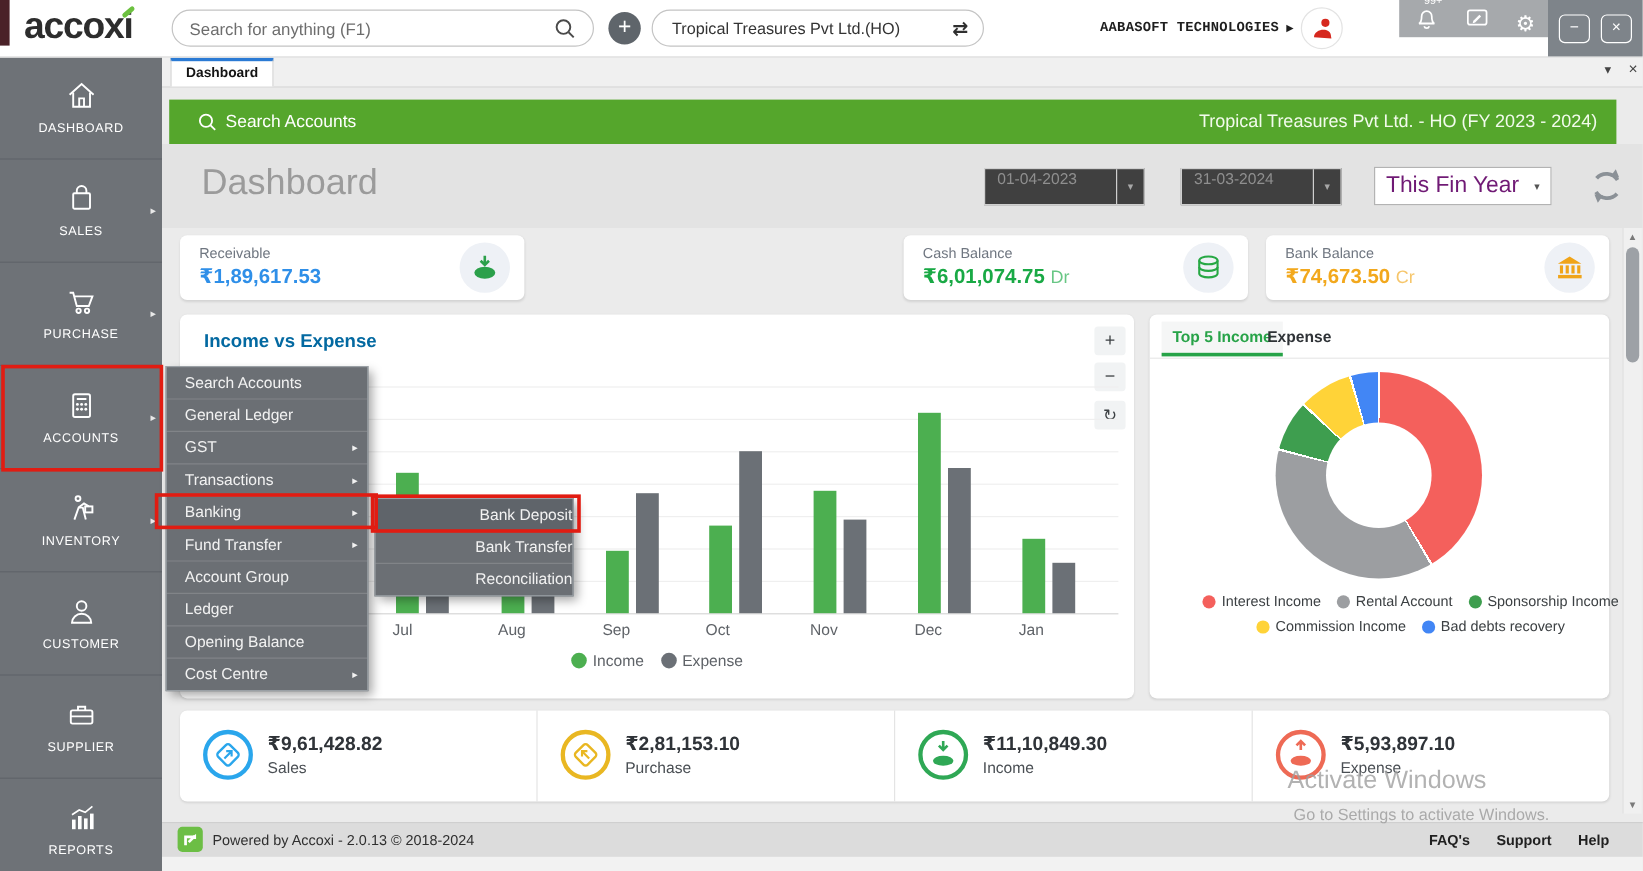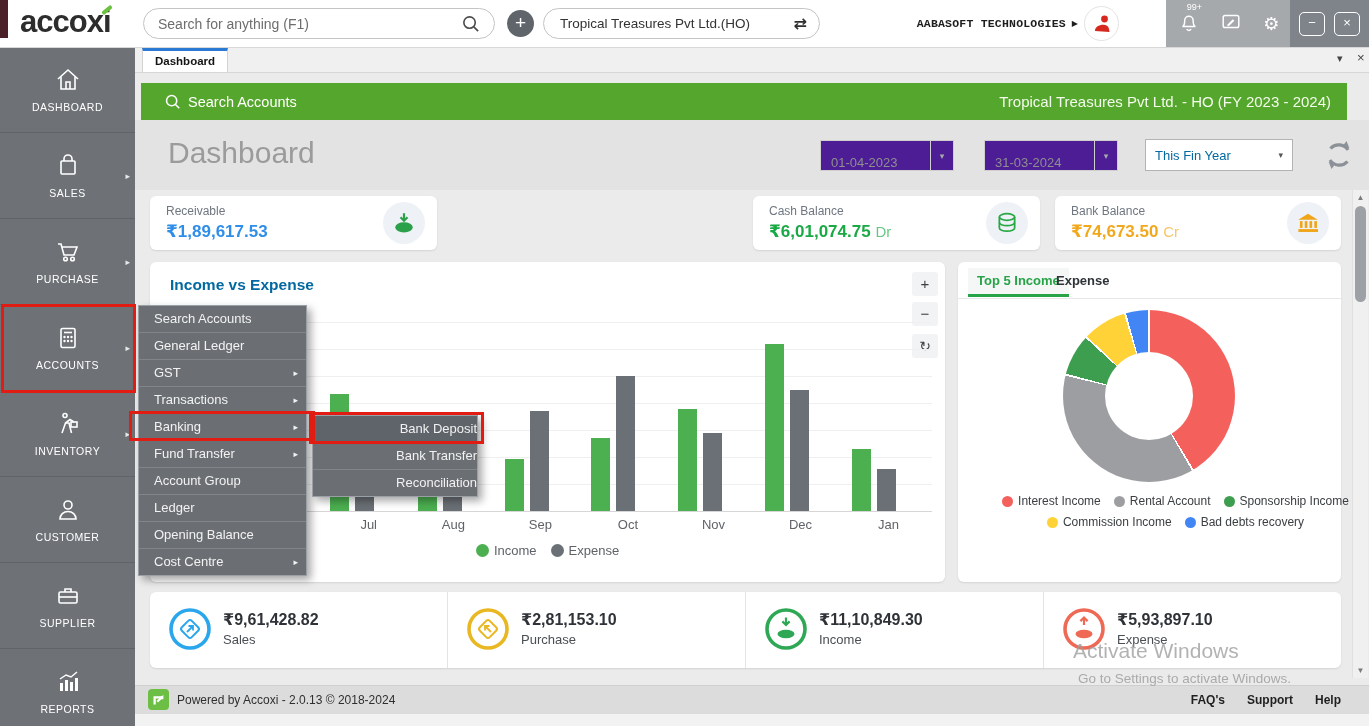--- a/index.html
+++ b/index.html
@@ -16,21 +16,21 @@
   .search-pill{left:143px;top:8px;width:352px;padding:0 14px;justify-content:space-between;}
   .search-pill .ph{color:#6d6d6d;font-size:14px;}
   .plus-btn{position:absolute;left:507px;top:10px;width:27px;height:27px;border-radius:50%;background:#5f656b;color:#fff;font-size:19px;line-height:26px;text-align:center;}
   .company-pill{left:543px;top:8px;width:277px;padding:0 12px 0 16px;justify-content:space-between;}
   .company-pill .txt{color:#333;font-size:13.5px;}
   .swap{color:#2f2f2f;font-size:16px;font-weight:bold;}
   .acct{position:absolute;right:250px;top:0;height:47px;display:flex;align-items:center;gap:6px;}
   .acct .nm{font-size:11.5px;font-weight:bold;color:#1e1e1e;letter-spacing:.2px;font-family:Liberation Mono, monospace;}
   .acct .ar{font-size:8px;color:#1e1e1e;}
   .avatar{width:33px;height:33px;border-radius:50%;background:#fff;border:1px solid #e3e3e3;display:flex;align-items:center;justify-content:center;}
-  .icons-panel{position:absolute;left:1166px;top:0;width:124px;height:47px;background:#a6a9ac;display:flex;align-items:center;justify-content:space-around;}
+  .icons-panel{position:absolute;left:1166px;top:0;width:124px;height:31px;background:#a6a9ac;display:flex;align-items:flex-end;justify-content:space-around;}
   .tb-ic{position:relative;color:#fff;}
   .badge{position:absolute;top:-9px;left:10px;font-size:9px;color:#fff;}
   .gear-gl{font-size:18px;color:#fff;font-family:"DejaVu Sans",sans-serif;}
   .ctrl-panel{position:absolute;left:1290px;top:0;width:79px;height:47px;background:#7e848a;display:flex;align-items:center;justify-content:center;gap:9px;}
   .win-btn{width:24px;height:22px;border:1.6px solid #fff;border-radius:5px;color:#fff;font-size:13px;line-height:20px;text-align:center;}
 
   
   .sidebar{position:absolute;left:0;top:47px;width:135px;height:679px;background:#6e7277;z-index:10;}
   .side-item{position:relative;height:85px;border-bottom:1px solid #60646a;display:flex;flex-direction:column;align-items:center;justify-content:center;gap:7px;}
   .side-item .lbl{color:#fff;font-size:10.5px;letter-spacing:.5px;}
@@ -41,44 +41,44 @@
   .tab{position:absolute;left:7px;top:1px;height:21px;background:#fff;border:1px solid #d3d3d3;border-top:3px solid #2a7ad4;border-bottom:none;padding:0 12px;font-size:11.5px;font-weight:bold;color:#141414;line-height:20px;}
   .tabrow .mini{position:absolute;top:5px;color:#444;font-size:11px;}
 
   
   .content{position:absolute;left:135px;top:72px;width:1234px;height:654px;background:#ebebeb;}
   .greenbar{position:absolute;left:6px;top:11px;width:1206px;height:37px;background:#55a62c;display:flex;align-items:center;justify-content:space-between;padding:0 16px 0 23px;box-sizing:border-box;}
   .greenbar .l{display:flex;align-items:center;gap:7px;color:#fff;font-size:14.5px;}
   .greenbar .r{color:#f2fbec;font-size:15px;}
   .headband{position:absolute;left:0;top:48px;width:1234px;height:70px;background:#e3e3e3;}
   .headband .title{position:absolute;left:33px;top:16px;font-size:30px;font-weight:300;color:#9b9b9b;}
-  .datebox{position:absolute;top:20px;width:134px;height:31px;background:#4c1d95;border:1px solid #cfcfcf;box-sizing:border-box;display:flex;align-items:flex-end;}
+  .datebox{position:absolute;top:20px;width:134px;height:31px;background:#404040;border:1px solid #cfcfcf;box-sizing:border-box;display:flex;align-items:flex-start;}
   .datebox .val{flex:1;padding-left:10px;font-size:13px;color:#8f8f8f;}
   .datebox .dd{width:22px;height:100%;border-left:1px solid #cfcfcf;color:#a8a8a8;font-size:9px;display:flex;align-items:center;justify-content:center;}
   .selbox{position:absolute;left:1010px;top:19px;width:148px;height:32px;background:#fff;border:1px solid #b3b3b3;box-sizing:border-box;display:flex;align-items:center;justify-content:space-between;padding:0 9px;}
-  .selbox .val{font-size:13px;color:#0369a1;}
+  .selbox .val{font-size:19px;color:#701a75;}
   .selbox .dd{font-size:9px;color:#555;}
   .refresh{position:absolute;left:1186px;top:17px;width:36px;height:36px;}
 
   
   .card{position:absolute;background:#fff;border-radius:6px;box-shadow:0 1px 2px rgba(0,0,0,.10);}
   .scard{top:124px;height:54px;width:287px;}
   .scard .t{position:absolute;left:16px;top:8px;font-size:12px;color:#6f7680;}
   .scard .v{position:absolute;left:16px;top:25px;font-size:17px;font-weight:bold;}
   .scard .v .sfx{font-weight:normal;opacity:.65;font-size:15px;}
   .scard .ic{position:absolute;right:12px;top:6px;width:42px;height:42px;border-radius:50%;background:#eef1f6;display:flex;align-items:center;justify-content:center;}
 
   
   .chartcard{left:15px;top:190px;width:795px;height:320px;}
   .chartcard .ctitle{position:absolute;left:20px;top:14px;font-size:15.5px;font-weight:bold;color:#0369a1;}
   .zbtn{position:absolute;left:762px;width:26px;height:24px;background:#f1f3f4;border-radius:3px;color:#3c4043;font-size:15px;text-align:center;line-height:24px;}
   .gridline{position:absolute;left:14px;width:768px;height:1px;background:#efefef;}
   .axisline{position:absolute;left:14px;width:768px;height:1px;background:#d6d6d6;top:249px;}
   .bar{position:absolute;width:19px;}
-  .mlabel{position:absolute;width:50px;text-align:right;font-size:13px;color:#5f6368;top:255px;}
+  .mlabel{position:absolute;width:50px;text-align:left;font-size:13px;color:#5f6368;top:255px;}
   .blegend{position:absolute;left:0;top:281px;width:795px;display:flex;justify-content:center;gap:14px;}
   .blegend .item{display:flex;align-items:center;gap:5px;font-size:13px;color:#5f6368;}
   .dot{border-radius:50%;display:inline-block;}
 
   
   .donutcard{left:823px;top:190px;width:383px;height:320px;}
   .dtab1{position:absolute;left:10px;top:6px;height:26px;padding:0 9px;background:#f5f6f6;font-size:13px;font-weight:bold;line-height:26px;}
   .dtab1 .ul{position:absolute;left:0;bottom:-3px;width:100%;height:3px;}
   .dtab2{position:absolute;left:98px;top:6px;height:26px;font-size:13px;font-weight:bold;color:#2f3337;line-height:26px;}
   .dtabline{position:absolute;left:0;top:36px;width:383px;height:1px;background:#e8e8e8;}

